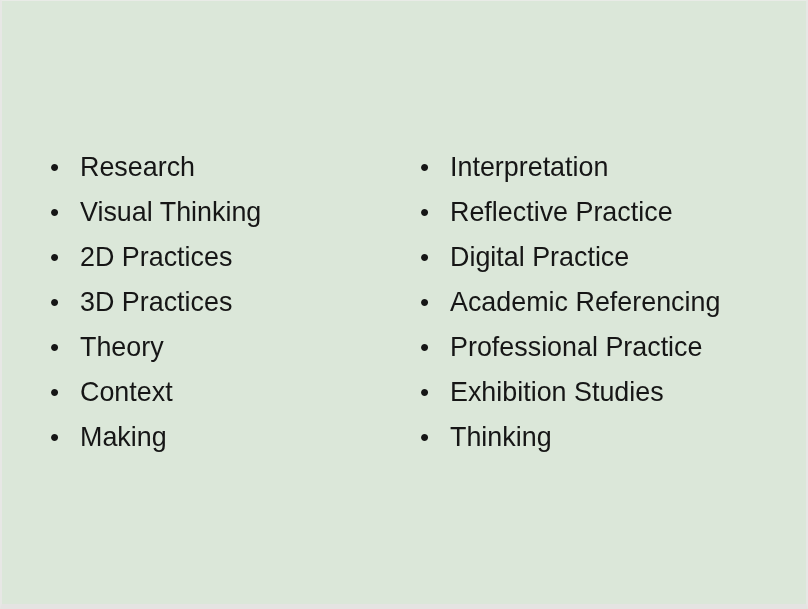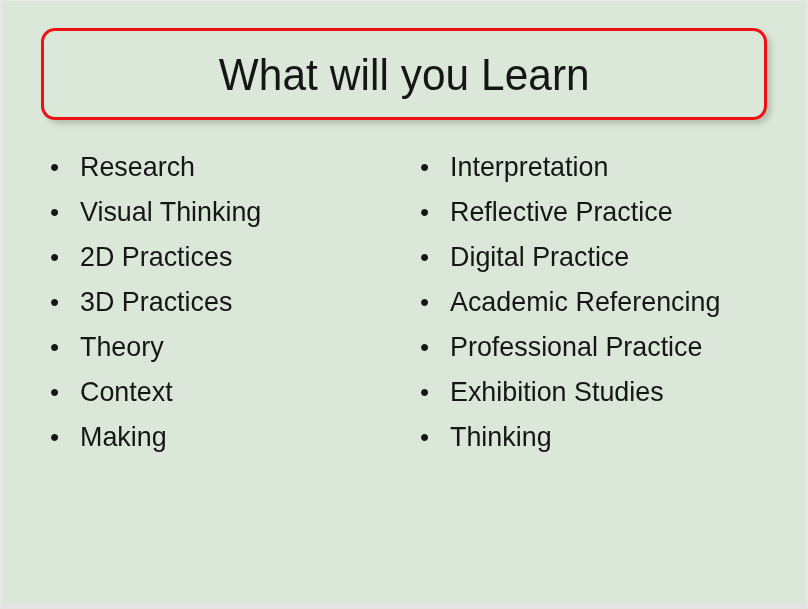--- a/index.html
+++ b/index.html
@@ -100,23 +100,20 @@
     white-space: nowrap;
     transform: scaleX(0.96);
     transform-origin: left center;
   }
 </style>
 </head>
 <body>
 
 <div id="slide">
 
-  <div class="title-box">
-    <span class="title-text">What will you Learn</span>
-  </div>
 
   <div class="columns">
 
     <div class="bullet-column left">
       <ul class="bullet-list">
         <li class="bullet-item">
           <span class="bullet-dot">•</span>
           <span class="bullet-label">Research</span>
         </li>
         <li class="bullet-item">

